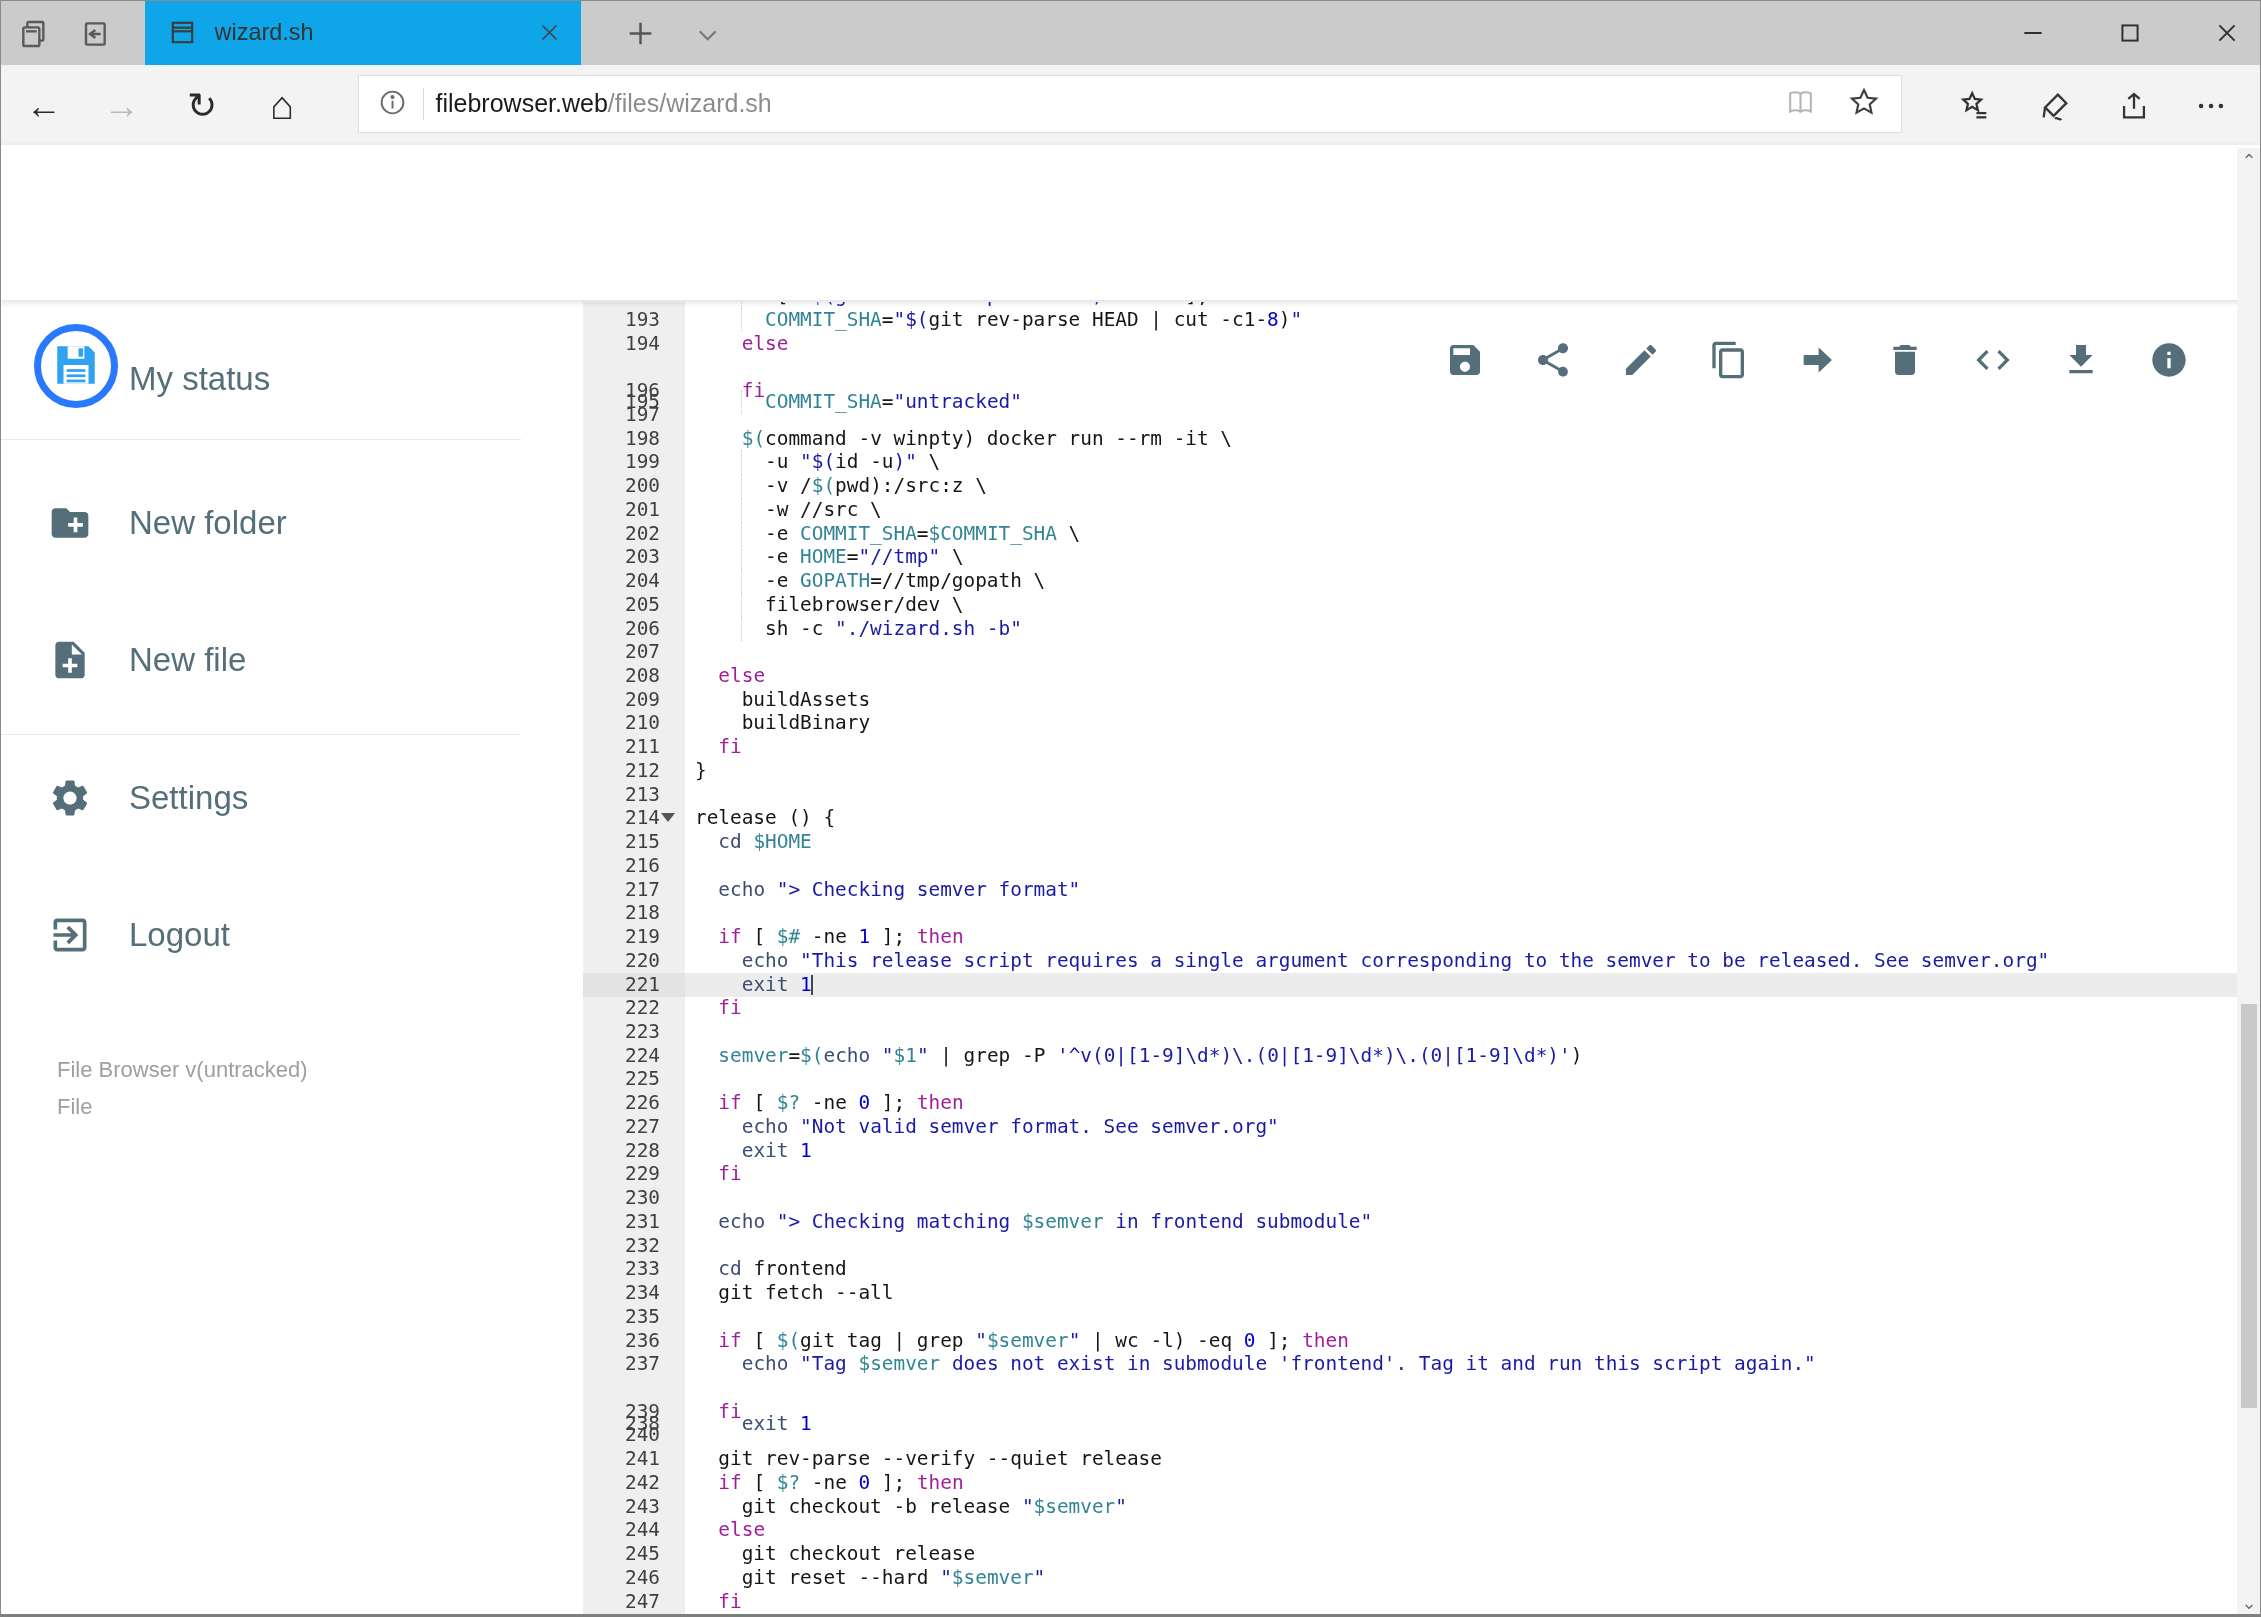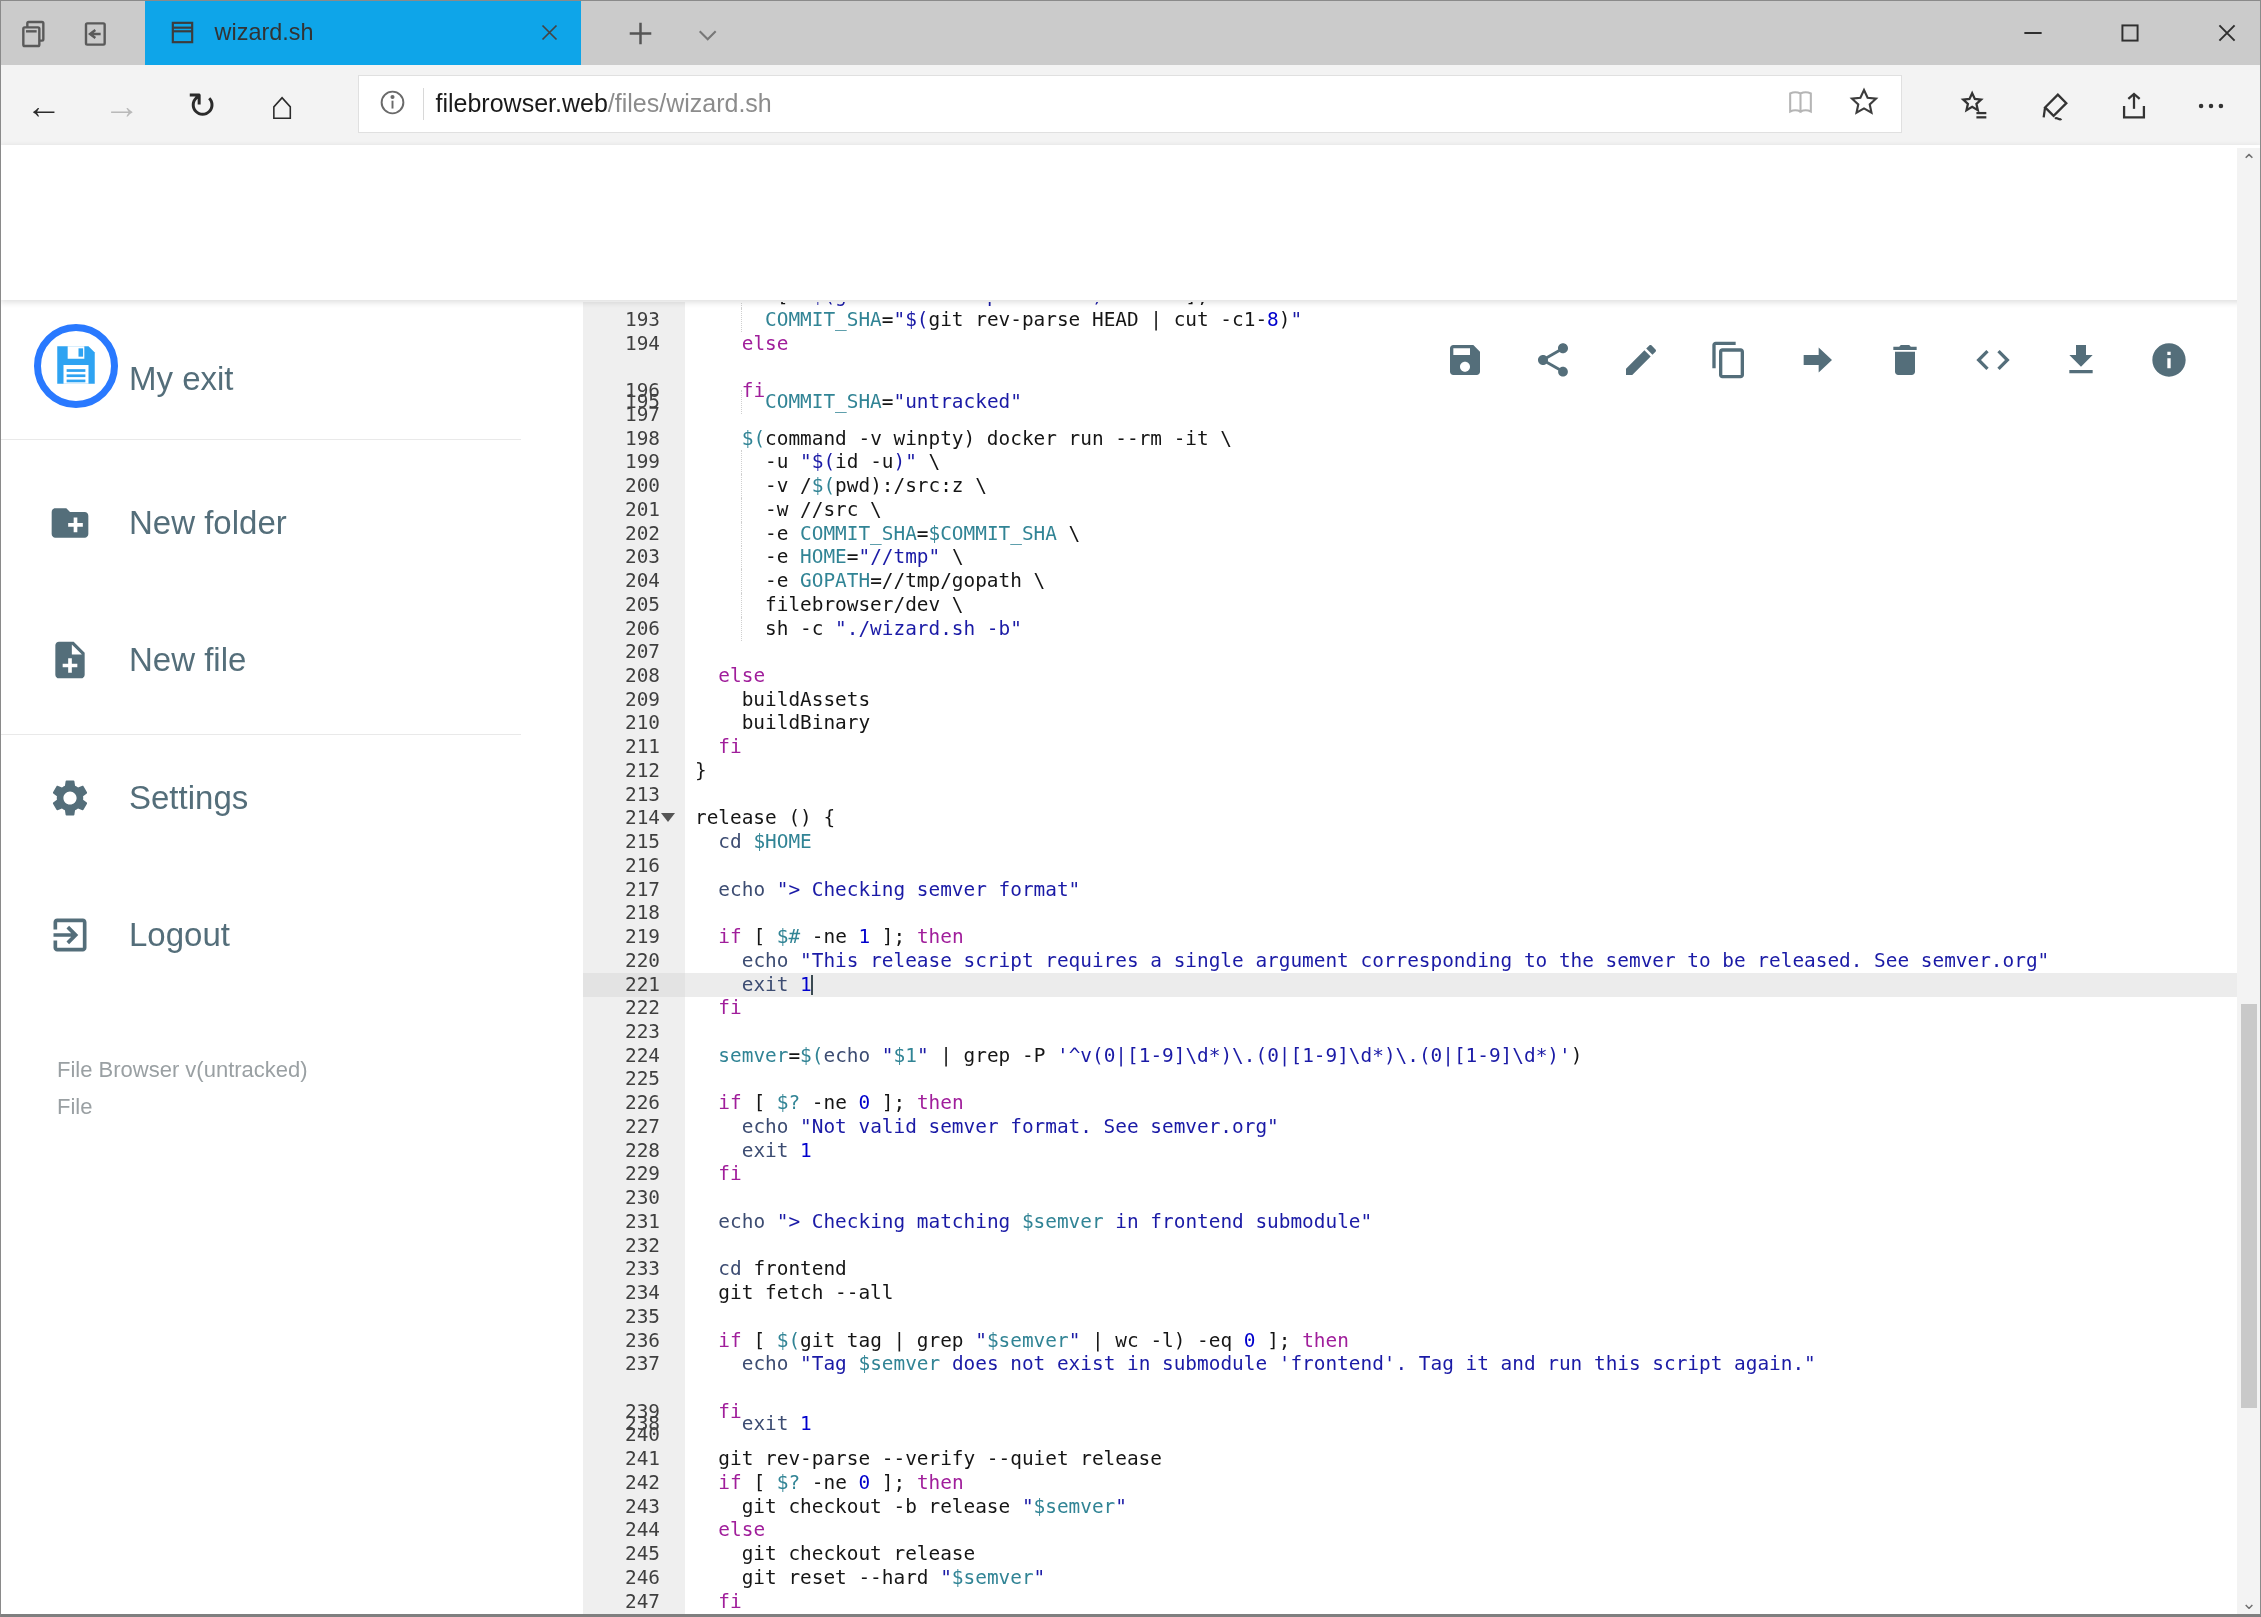--- a/index.html
+++ b/index.html
@@ -244,21 +244,21 @@
         <path d="M12 2C6.48 2 2 6.48 2 12s4.48 10 10 10 10-4.48 10-10S17.52 2 12 2zm1 15h-2v-6h2v6zm0-8h-2V7h2v2z"></path>
       </svg>
   </span>
 </div>
 
 <div class="sidebar">
   <div class="sb-item" style="top:40px;">
     <svg viewBox="0 0 24 24">
         <path d="M10 4H4c-1.1 0-1.99.9-1.99 2L2 18c0 1.1.9 2 2 2h16c1.1 0 2-.9 2-2V8c0-1.1-.9-2-2-2h-8l-2-2z"></path>
       </svg>
-    <span class="sb-label">My exit</span>
+    <span class="sb-label">My status</span>
   </div>
   <div class="sb-div" style="top:139px;"></div>
   <div class="sb-item" style="top:321px;">
     <svg viewBox="0 0 24 24">
         <path d="M14 2H6c-1.1 0-1.99.9-1.99 2L4 20c0 1.1.89 2 1.99 2H18c1.1 0 2-.9 2-2V8l-6-6zm2 14h-3v3h-2v-3H8v-2h3v-3h2v3h3v2zm-3-7V3.5L18.5 9H13z"></path>
       </svg>
     <span class="sb-label">New file</span>
   </div>
   <div class="sb-item" style="top:184px;">
     <svg viewBox="0 0 24 24">

